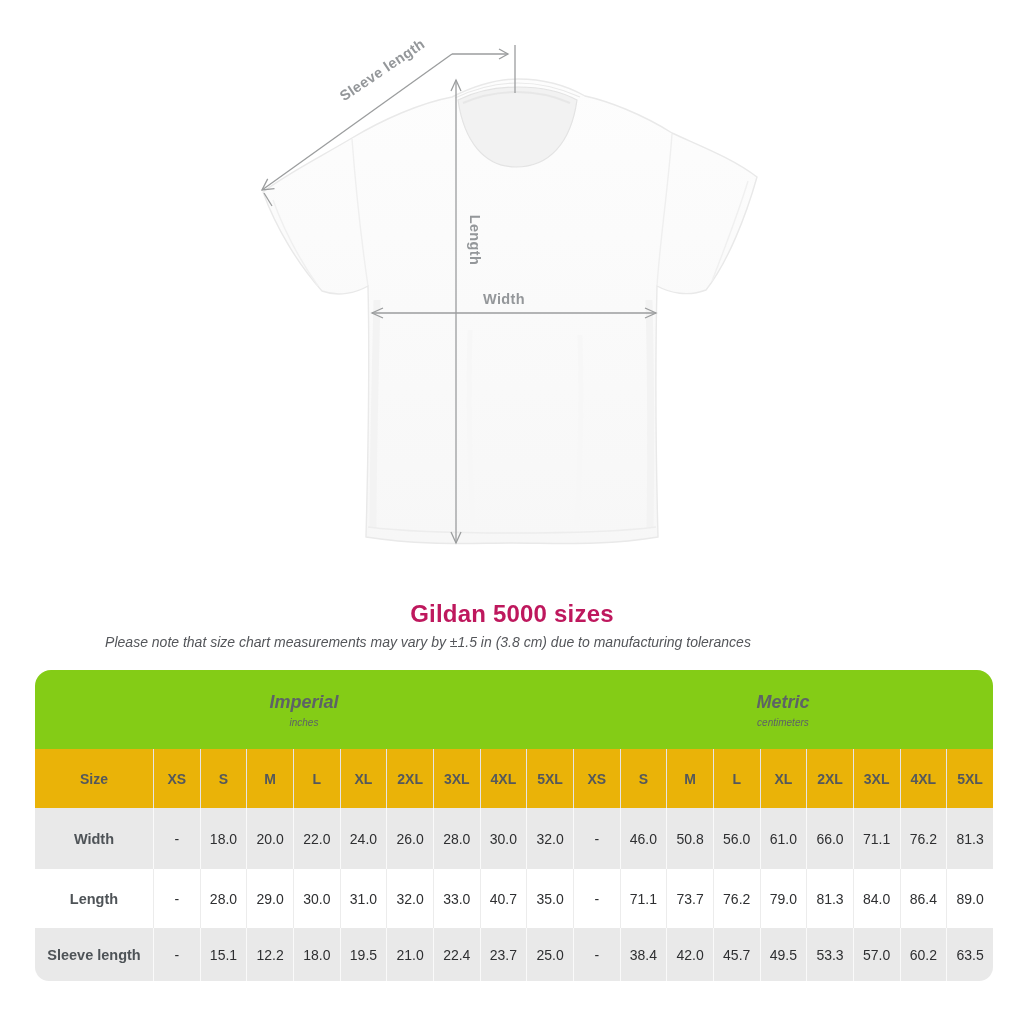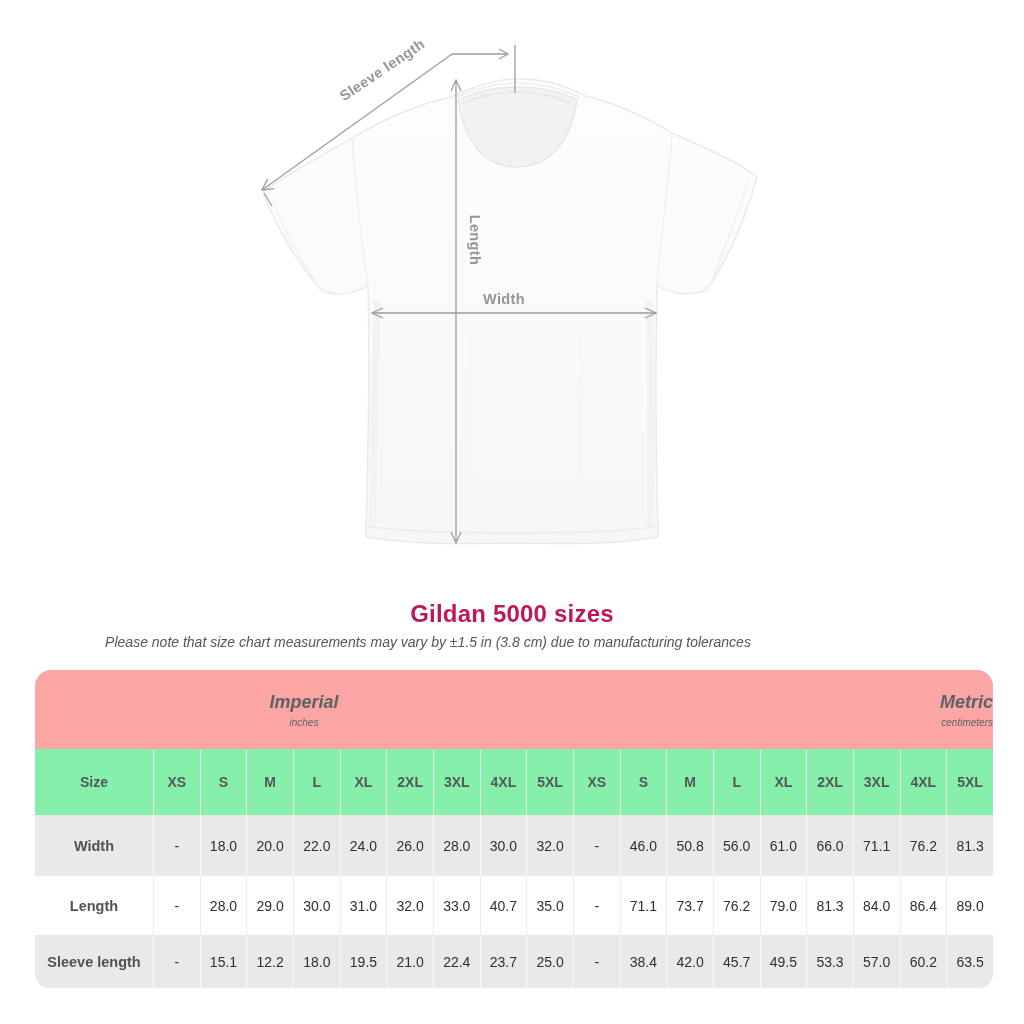--- a/index.html
+++ b/index.html
@@ -20,31 +20,31 @@
     text-align:center; font-size:14px; font-style:italic; color:#54565a;
   }
 
   .size-table {
     position:absolute; top:670px; left:35px; width:958px;
     border-collapse:separate; border-spacing:0; table-layout:fixed;
   }
   col.c-label { width:118px; }
 
   .group {
-    background:#fca5a5; height:79px; vertical-align:middle;
+    background:#84cc16; height:79px; vertical-align:middle;
     text-align:center; padding:0; font-weight:normal;
   }
   .group-imperial { border-radius:16px 0 0 0; }
-  .group-metric  { border-radius:0 16px 0 0;text-align:right; }
+  .group-metric  { border-radius:0 16px 0 0; }
   .g-title { font-size:18px; font-weight:bold; font-style:italic; color:#5d6266; }
   .g-unit  { font-size:10px; font-style:italic; color:#5d6266; margin-top:4px; }
 
   .size-row th {
-    height:66px; font-size:14px; font-weight:bold; color:#54585c;
-    text-align:center; background:#86efac; padding:0;
+    height:59px; font-size:14px; font-weight:bold; color:#54585c;
+    text-align:center; background:#eab308; padding:0;
   }
   .size-row > *:not(:first-child) { border-left:1px solid #e5e5e5; }
 
   .row-label { font-size:14.5px; font-weight:bold; color:#4e5357; text-align:center; padding:0; }
   td.val { font-size:14px; color:#2e2f31; text-align:center; padding:0; }
 
   tr.zebra th, tr.zebra td { background:#e9e9e9; }
   tr.plain th, tr.plain td { background:#ffffff; }
   tr.plain > *:not(:first-child) { border-left:1px solid #ececec; }
   tr.zebra > *:not(:first-child) { border-left:1px solid #fafafa; }

